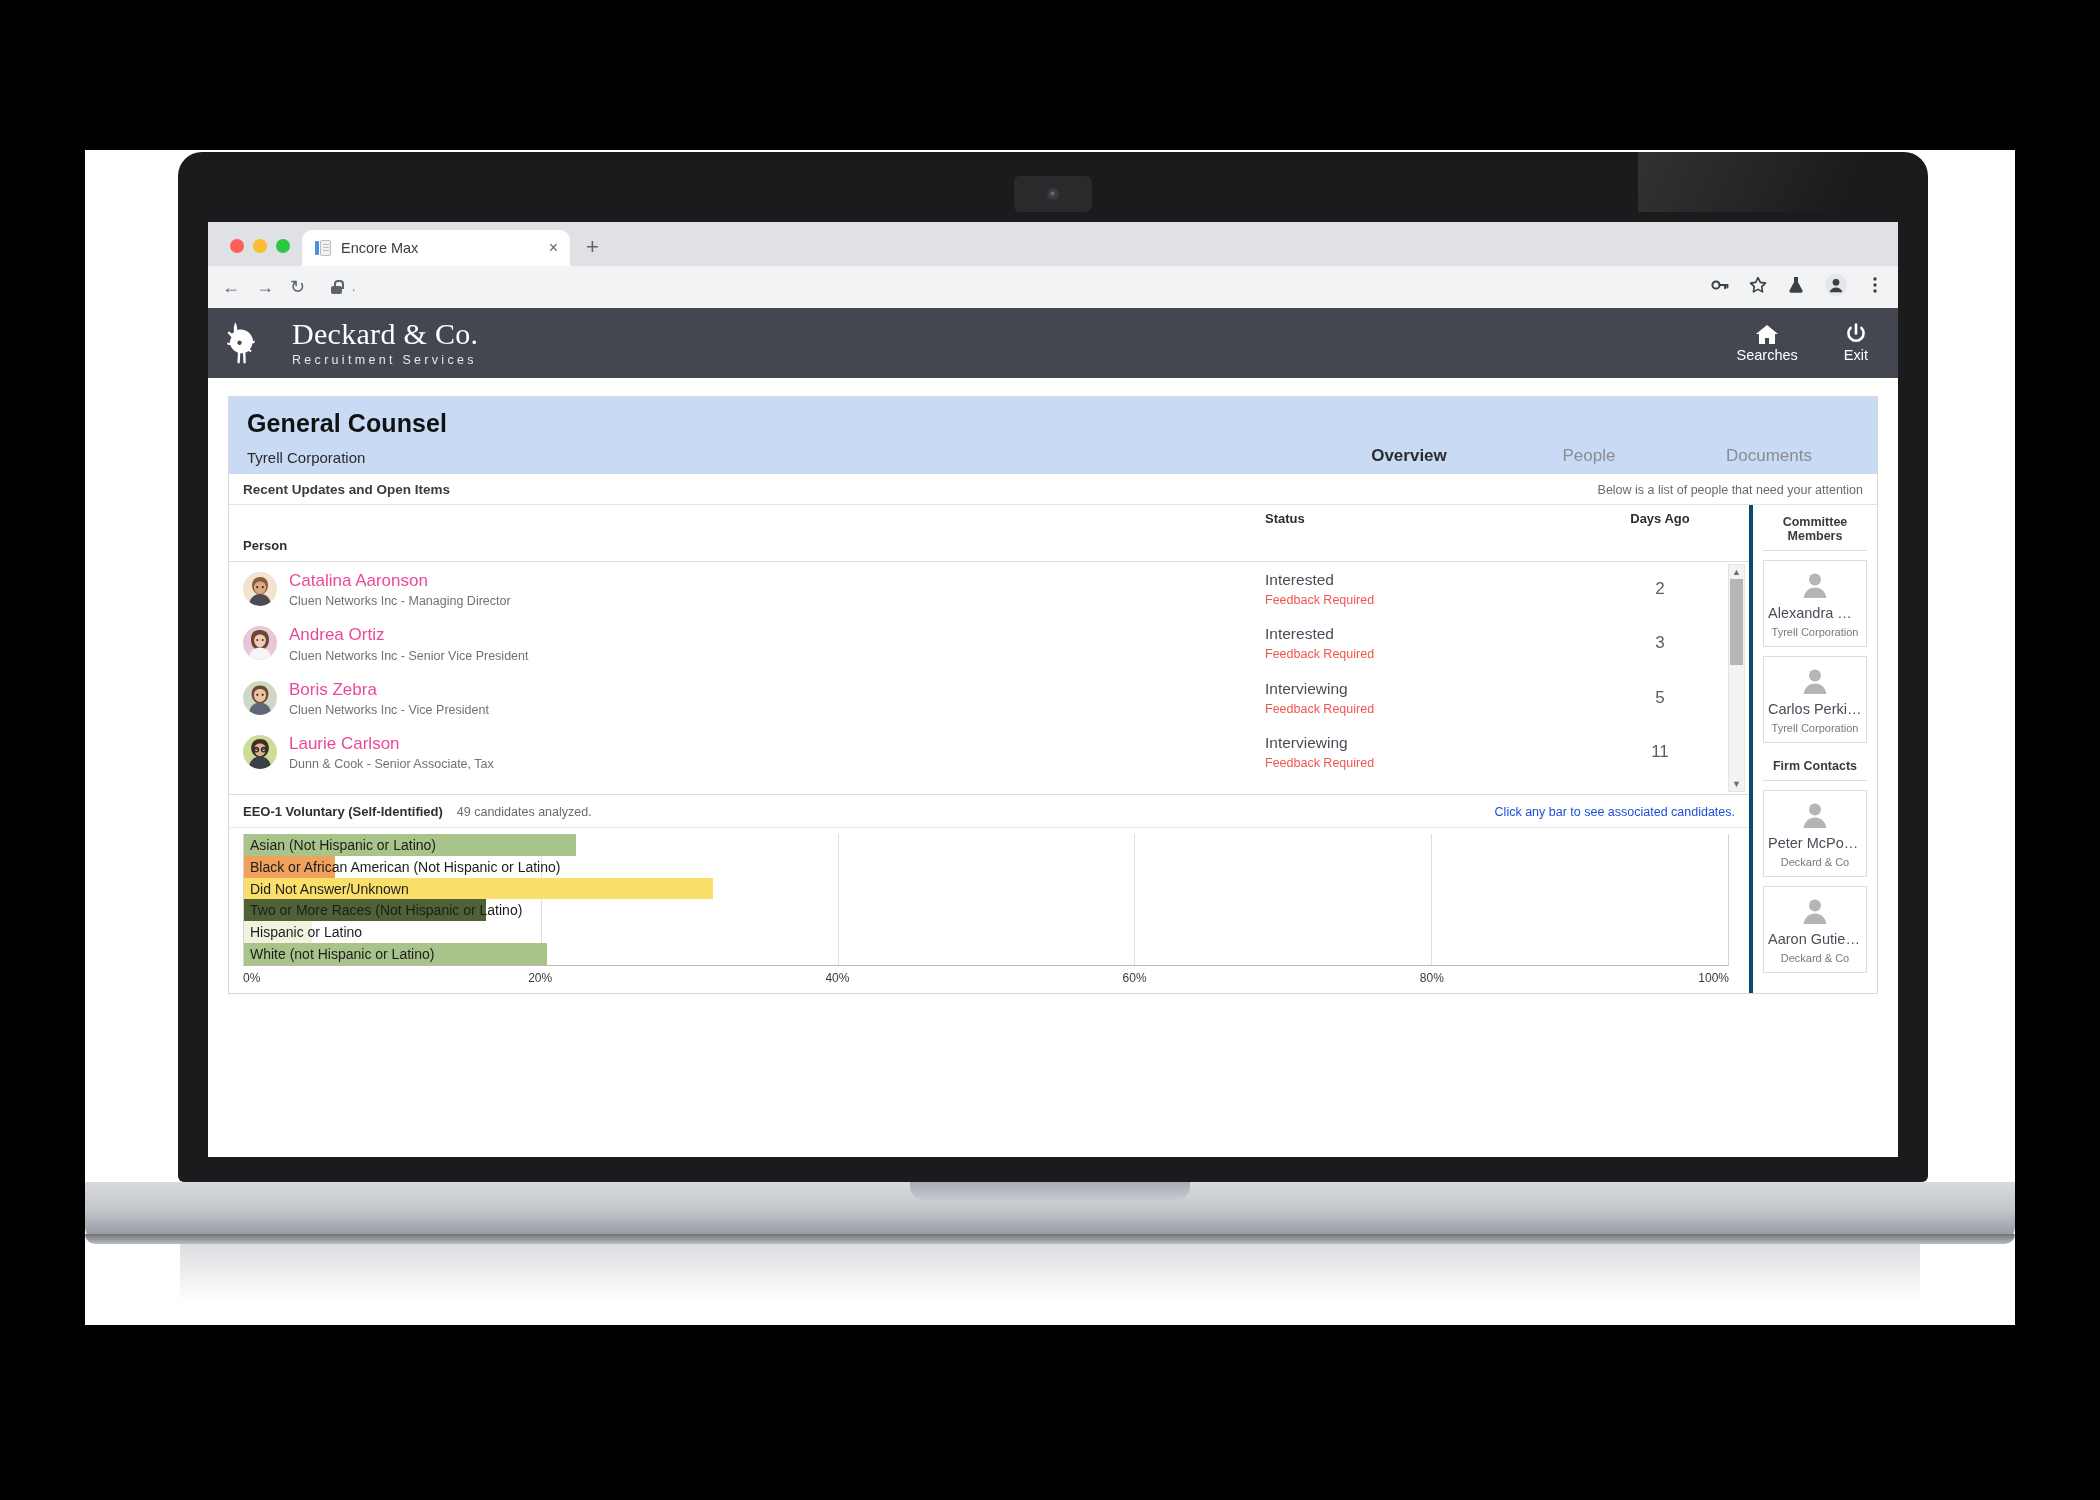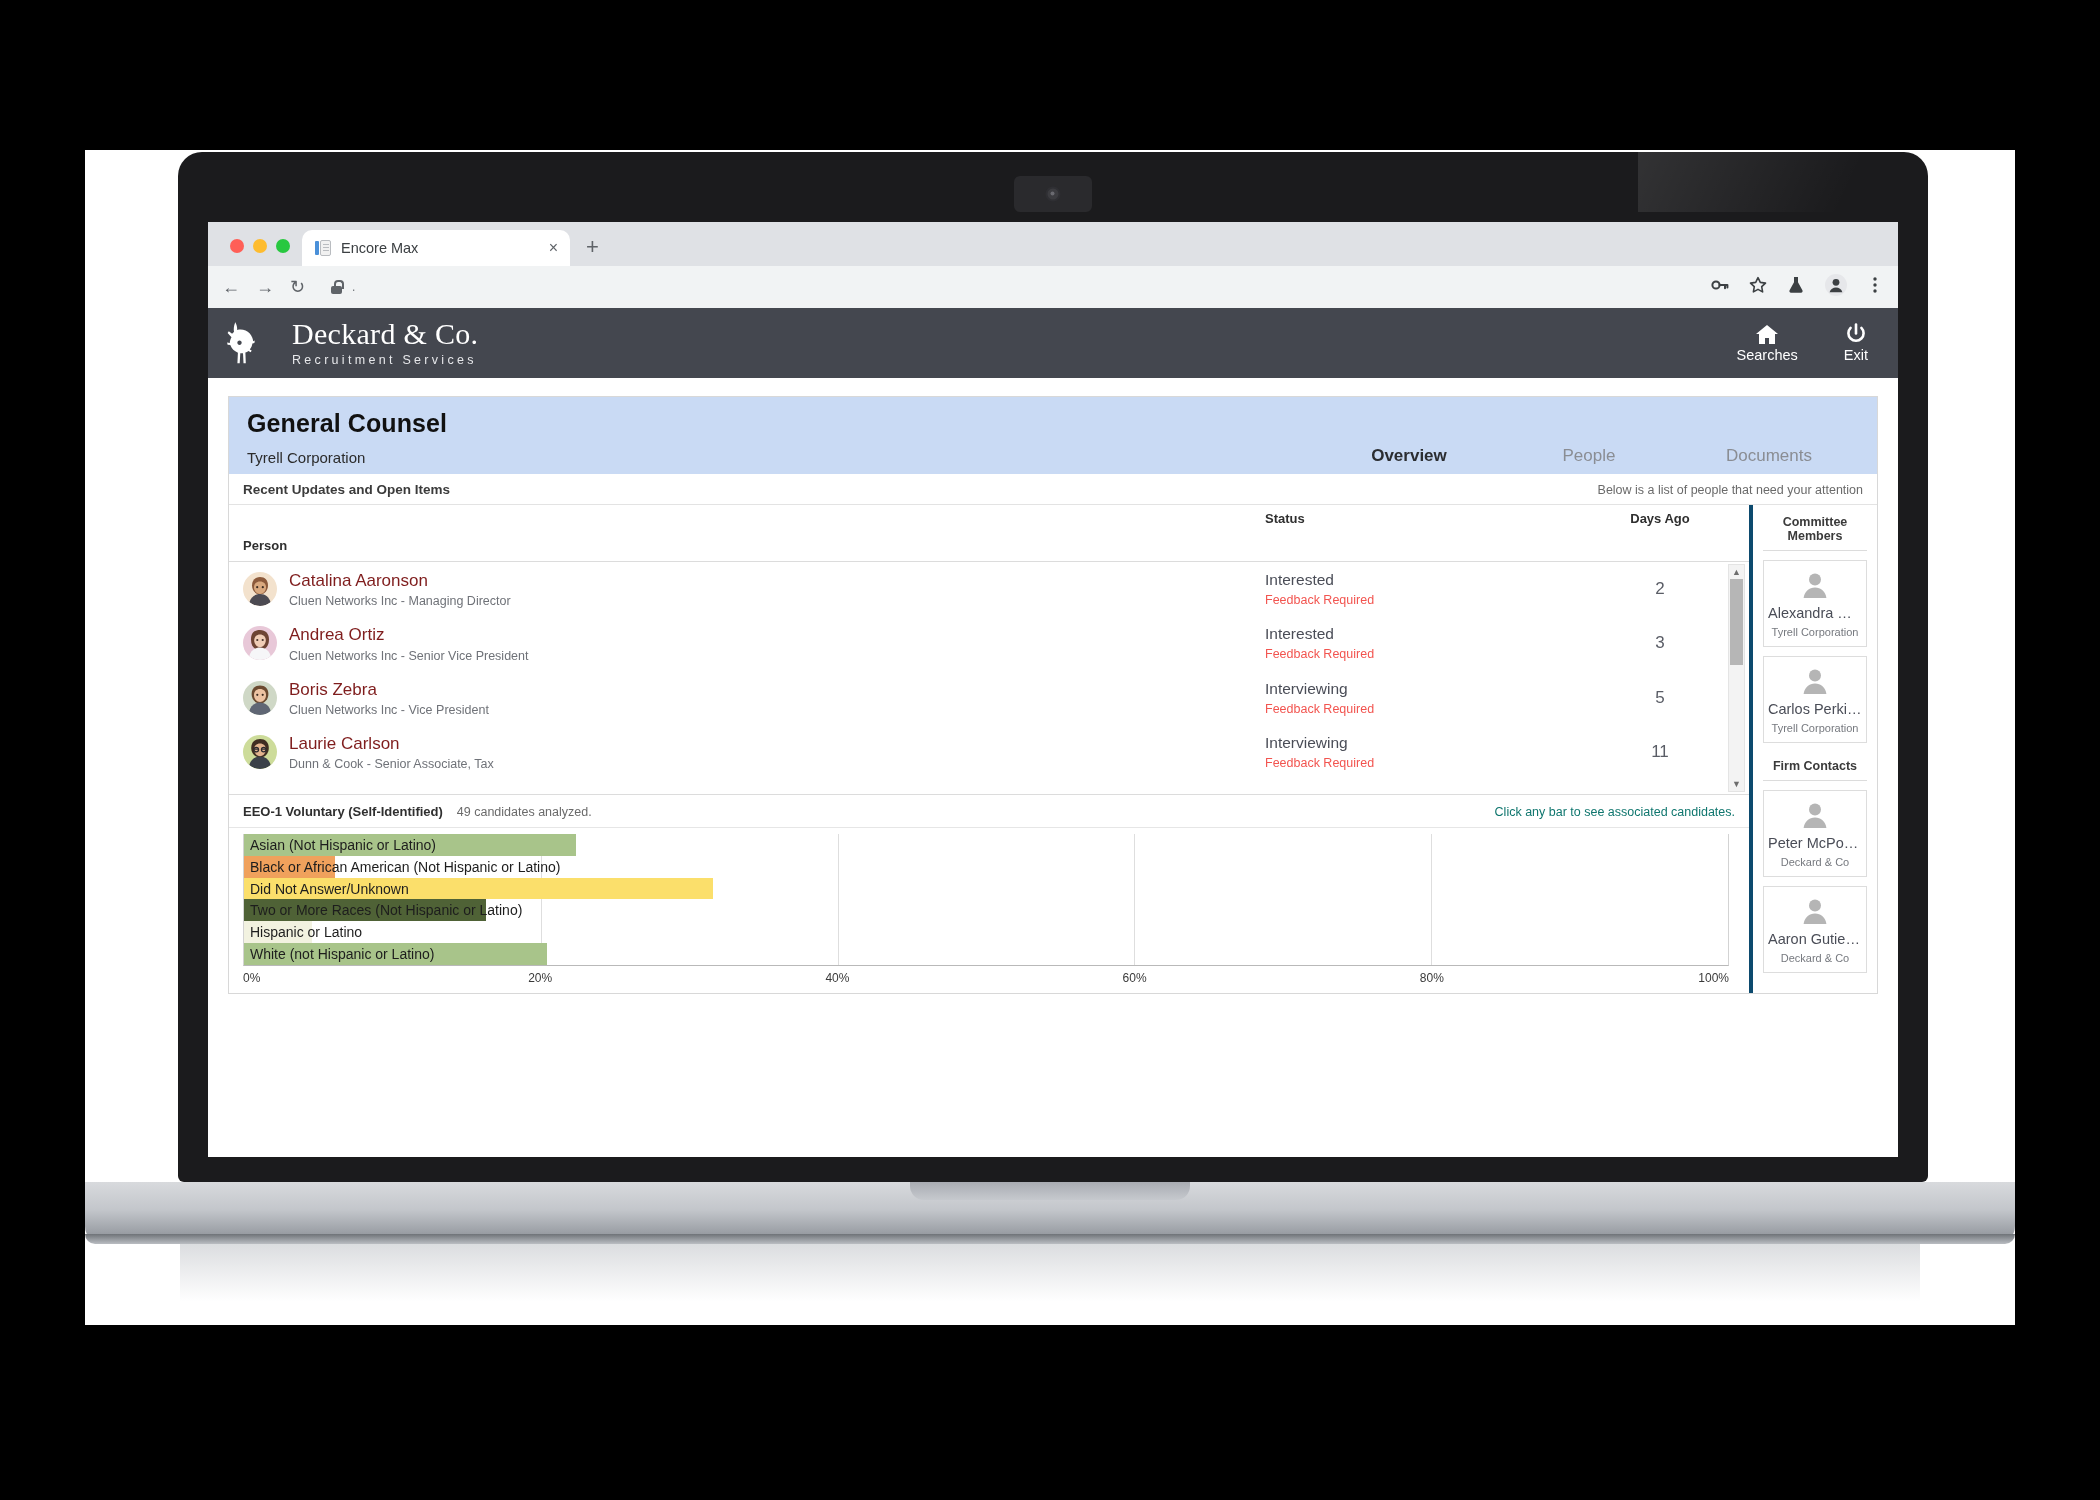--- a/index.html
+++ b/index.html
@@ -210,21 +210,21 @@
 
   .list-wrap { position: relative; height: 232px; overflow: hidden; }
   .row { display: flex; align-items: center; padding: 8px 14px; }
   .row-person { flex: 1; display: flex; align-items: center; gap: 12px; min-width: 0; }
   .avatar {
     width: 34px; height: 34px; border-radius: 50%;
     flex: none; overflow: hidden; position: relative;
   }
   .av-face { position: absolute; inset: 0; }
   .person-txt { min-width: 0; }
-  .person-name { font-size: 17px; color: #7f1d1d; line-height: 1.25; }
+  .person-name { font-size: 17px; color: #ec4899; line-height: 1.25; }
   .person-meta { font-size: 12.5px; color: #6f7278; margin-top: 3px; }
   .row-status { width: 320px; }
   .st-main { font-size: 15.5px; color: #4a4d57; }
   .st-flag { font-size: 12.5px; color: #f2544f; margin-top: 4px; }
   .row-days { width: 150px; text-align: center; font-size: 17px; color: #5a5d66; }
 
   .vscroll {
     position: absolute; right: 4px; top: 2px;
     width: 17px; height: 228px;
     background: #f3f3f3; border: 1px solid #e4e4e4;
@@ -238,21 +238,21 @@
 
   
   .chart-band {
     display: flex; align-items: baseline;
     padding: 9px 14px 8px 14px;
     border-top: 1px solid #dcdcdc; border-bottom: 1px solid #e6e6e6;
     gap: 14px;
   }
   .cb-title { font-size: 13px; color: #2f2f2f; font-weight: bold; }
   .cb-count { font-size: 12.5px; color: #6a6a6a; }
-  .cb-hint { margin-left: auto; font-size: 12.5px; color: #0f766e; }
+  .cb-hint { margin-left: auto; font-size: 12.5px; color: #1d4ed8; }
 
   .chart {
     position: relative;
     padding: 6px 20px 0 14px;
   }
   .plot {
     position: relative;
     height: 132px;
     border-left: 1px solid #d3d3d3;
     border-right: 1px solid #d3d3d3;

